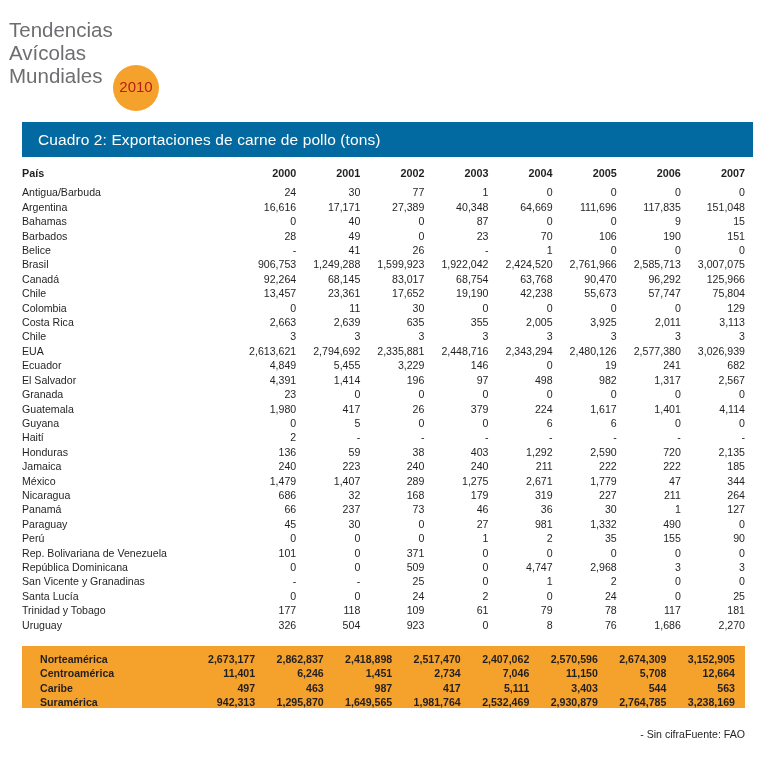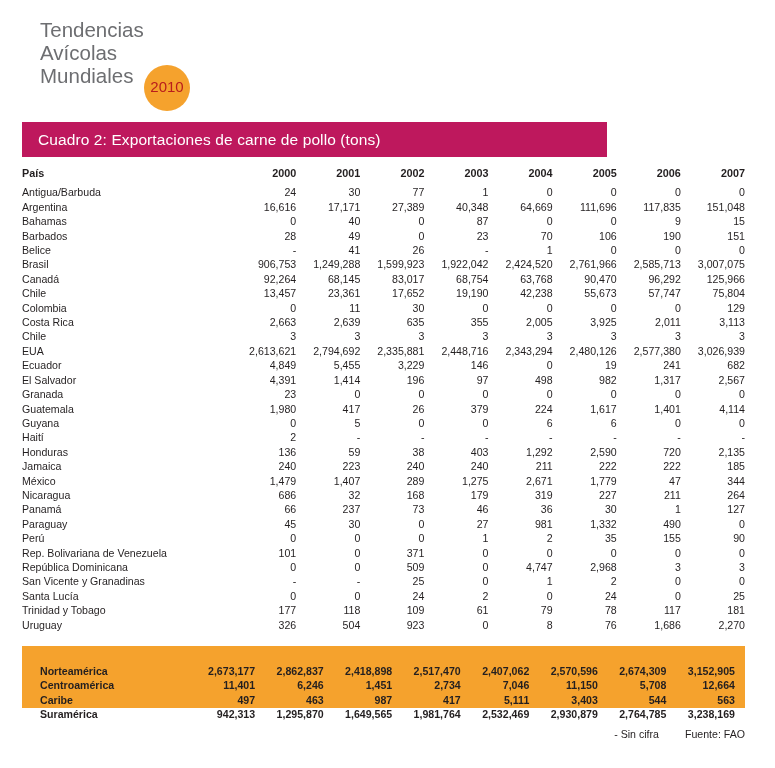--- a/index.html
+++ b/index.html
@@ -12,21 +12,21 @@
     background: #ffffff;
     font-family: "Liberation Sans", sans-serif;
     color: #231f20;
     position: relative;
     overflow: hidden;
   }
 
   
   .masthead {
     position: absolute;
-    left: 40px;
+    left: 9px;
     top: 18px;
     width: 260px;
     height: 92px;
   }
   .masthead-title {
     font-size: 20.5px;
     line-height: 23px;
     color: #6d6e71;
     font-weight: 400;
     white-space: pre-line;
@@ -52,23 +52,23 @@
     font-size: 15px;
     color: #b91c1c;
     z-index: 3;
   }
 
   
   .title-bar {
     position: absolute;
     left: 22px;
     top: 122px;
-    width: 585px;
+    width: 731px;
     height: 35px;
-    background: #be185d;
+    background: #0369a1;
     display: flex;
     align-items: center;
   }
   .title-bar-text {
     color: #ffffff;
     font-size: 15.5px;
     padding-left: 16px;
     letter-spacing: 0.1px;
   }
 
@@ -119,21 +119,21 @@
     left: 22px;
     top: 646px;
     width: 723px;
     height: 62px;
     background: #f5a22d;
   }
   table.totals {
     border-collapse: collapse;
     width: 723px;
     font-size: 10.6px;
-    margin-top: 18px;
+    margin-top: 6px;
   }
   table.totals td {
     padding: 0;
     height: 14.4px;
     line-height: 14.4px;
     font-weight: bold;
     color: #231f20;
     white-space: nowrap;
   }
   table.totals td.col-country {
@@ -148,21 +148,20 @@
   }
 
   
   .footer {
     position: absolute;
     right: 30px;
     top: 728px;
     font-size: 10.6px;
     color: #231f20;
     display: flex;
-    gap: 26px;
   }
 </style>
 </head>
 <body>
 
 <div class="masthead">
   <div class="masthead-circle"></div>
   <div class="masthead-title">Tendencias
 Avícolas
 Mundiales</div>

